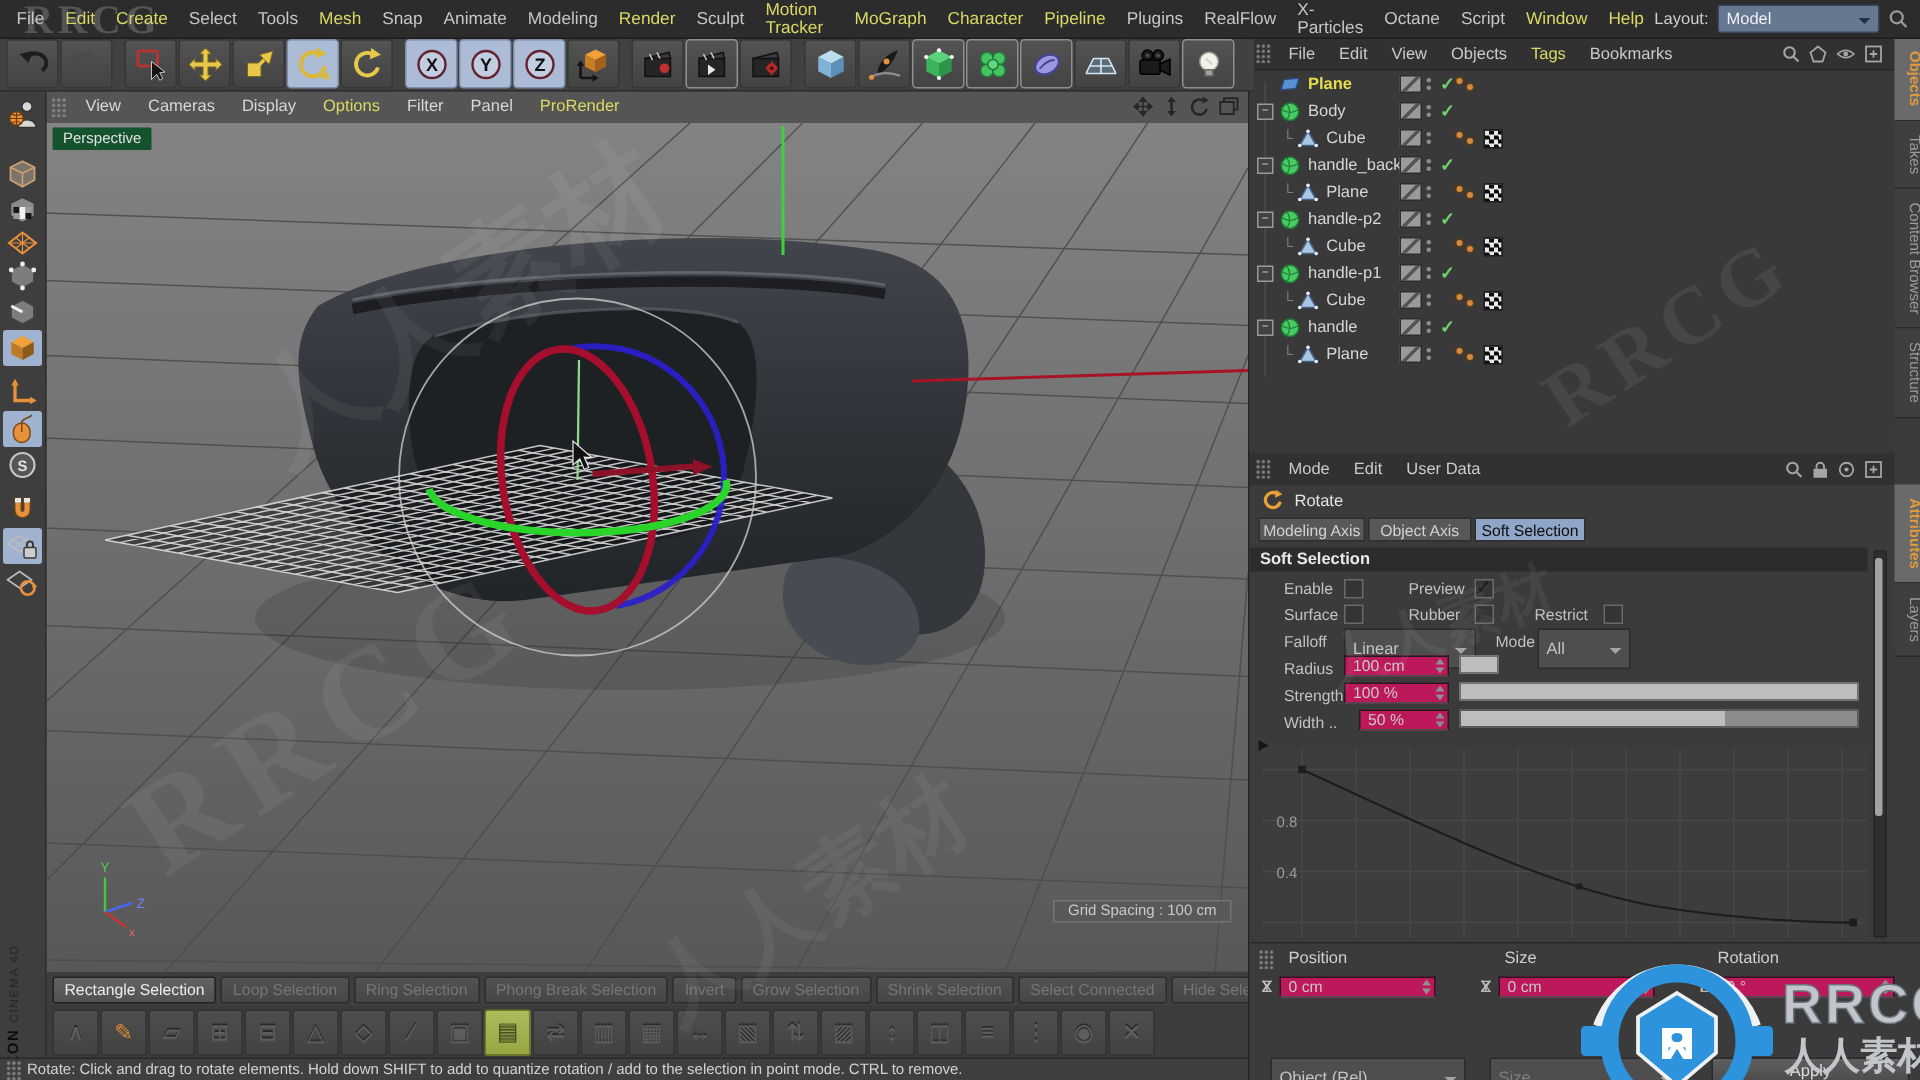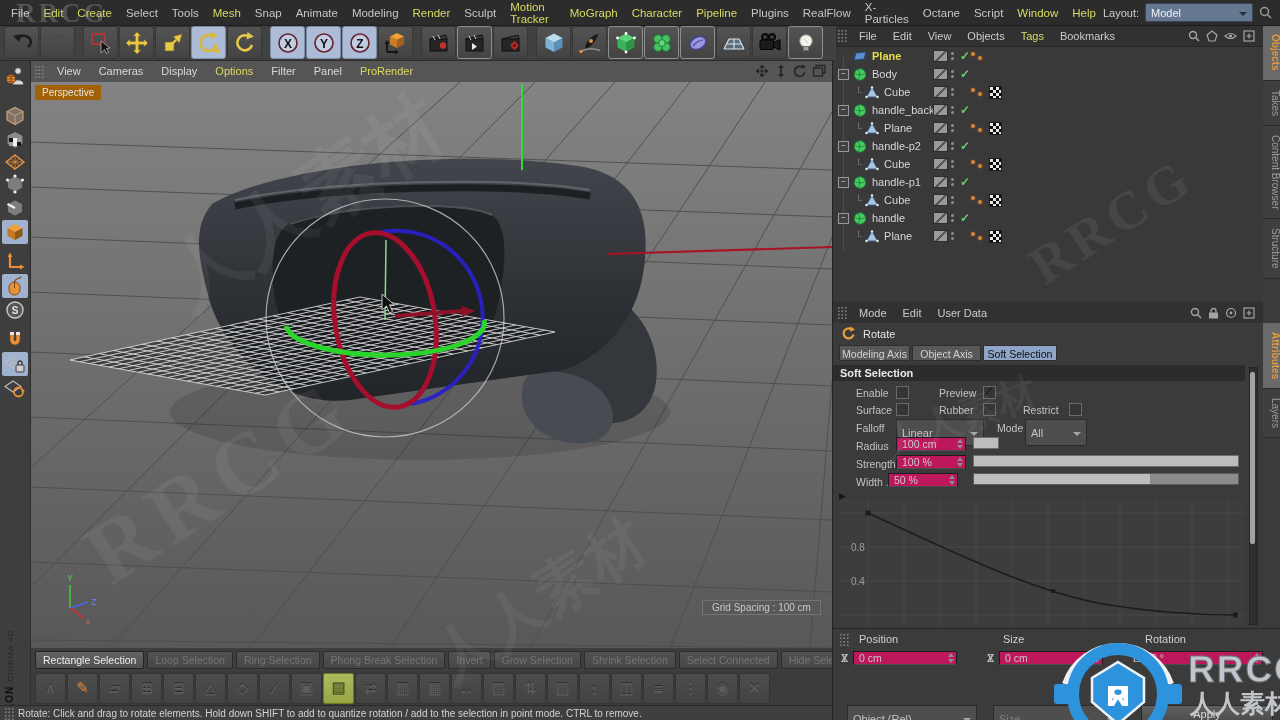--- a/index.html
+++ b/index.html
@@ -37,21 +37,21 @@
   #maxon b{color:#0e0e0e;font-size:10px;letter-spacing:1px;}
   #maxon span{color:#262626;font-size:8px;margin-left:4px;letter-spacing:1px;}
   
   #viewport{left:30px;top:60px;width:802px;height:588px;background:#5f5f5f;border-bottom:1px solid #2a2a2a;}
   #vpmenu{position:absolute;left:0;top:0;width:802px;height:22px;background:#555;border-bottom:1px solid #3a3a3a;
           display:flex;align-items:center;}
   .vpmi{padding:0 9px;color:#d8d8d8;}
   .vpmi[data-hl="true"]{color:#d9d964;}
   #vpcorner{margin-left:auto;display:flex;gap:5px;padding-right:6px;}
   #vpcorner svg{display:block;}
-  #persp{position:absolute;left:5px;top:25px;background:#a16207;color:#e2e2e2;font-size:10px;
+  #persp{position:absolute;left:5px;top:25px;background:#14532d;color:#e2e2e2;font-size:10px;
          padding:2px 7px;border-radius:1px;}
   #gridlabel{position:absolute;left:672px;top:540px;background:#595959;border:1px solid #747474;
              color:#c9c9c9;font-size:10px;padding:1px 9px;}
   
   #selrow{left:30px;top:648px;width:802px;height:23px;background:#3e3e3e;display:flex;align-items:center;
           gap:3px;padding-left:5px;border-bottom:1px solid #2e2e2e;}
   .selbtn{background:linear-gradient(#525252,#464646);border:1px solid #2d2d2d;border-radius:2px;
           color:#757575;font-size:10.5px;padding:2px 7px;white-space:nowrap;}
   .selbtn[data-active="true"]{color:#ececec;background:linear-gradient(#636363,#515151);border-color:#222;}
   #iconrow{left:30px;top:671px;width:802px;height:34px;background:#3c3c3c;display:flex;align-items:center;
@@ -983,21 +983,21 @@
         <span class="stp">
           <i></i>
           <i></i>
         </span>
       </div>
     <div class="sliderfill" style="position:absolute;left:140px;top:132px;width:266px"></div>
 
     <div class="arow" style="left:23px;top:151px">
         <span class="alabel">Width ..</span>
       </div>
-    <div class="num" style="position:absolute;left:55px;top:150px;width:70px">
+    <div class="num" style="position:absolute;left:73px;top:150px;width:60px">
         <span>50 %</span>
         <span class="stp">
           <i></i>
           <i></i>
         </span>
       </div>
     <div class="slidertrack" style="position:absolute;left:140px;top:150px;width:266px">
         <div class="sliderfill" style="width:176px;border:none;height:10px;margin-top:0px"></div>
       </div>
 

